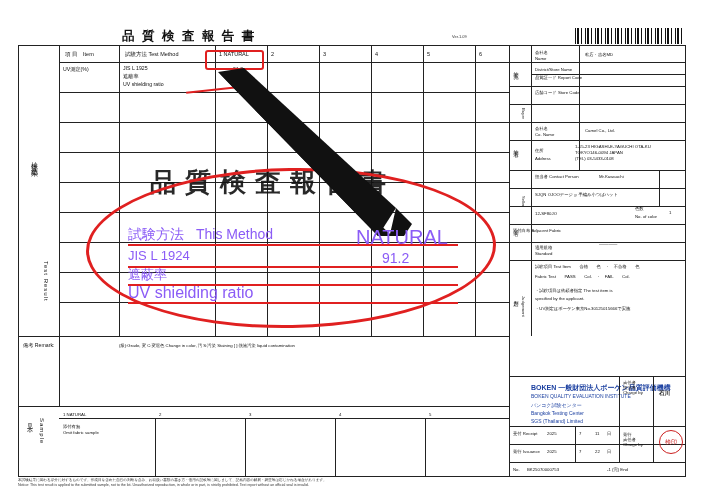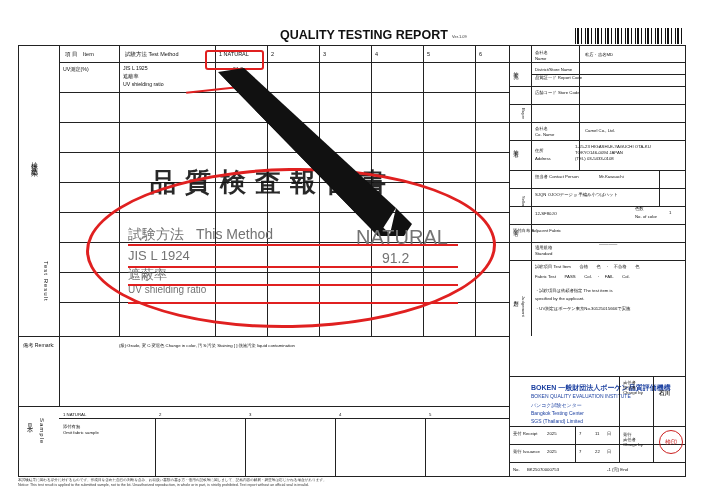--- a/index.html
+++ b/index.html
@@ -32,21 +32,21 @@
   
   .th{position:absolute;font-size:5.5px;}
 
   
   .rlabel{writing-mode:vertical-rl;text-orientation:upright;font-size:5px;letter-spacing:1px;}
   .rlabel-en{writing-mode:vertical-rl;font-size:4.2px;letter-spacing:0px;color:#222;}
 
   
   .ellipse{position:absolute;left:86px;top:168px;width:404px;height:154px;
     border:3px solid #e02020;border-radius:50%/50%;transform:rotate(-1deg);}
-  .ann{position:absolute;color:#737373;}
+  .ann{position:absolute;color:#8b5cf6;}
   .ann1{left:128px;top:226px;font-size:14px;}
   .annNat{left:356px;top:226px;font-size:20px;}
   .annVal{left:382px;top:250px;font-size:14px;}
   .ann-under{position:absolute;background:#e02020;height:2px;}
   .red-short{position:absolute;left:186px;top:88px;width:70px;height:2px;background:#e02020;transform:rotate(-6deg);}
 
   .red-sq{position:absolute;left:205px;top:50px;width:55px;height:16px;border:2px solid #e02020;border-radius:3px;}
 
   .arrow-svg{position:absolute;left:190px;top:58px;}
 
@@ -56,21 +56,21 @@
   .boken-sm{position:absolute;font-size:5px;color:#1a3fa0;}
   .seal-round{position:absolute;width:22px;height:22px;border:1.5px solid #cc2020;border-radius:50%;
         color:#cc2020;font-size:6px;display:flex;align-items:center;justify-content:center;}
   .disclaimer{position:absolute;left:18px;top:478px;width:670px;font-size:3.6px;line-height:1.45;color:#333;}
 </style>
 </head>
 <body>
 
 <div class="sheet">
 
-  <div class="hdr-title-en">QUALITY TESTING REPORT</div>
+  <div class="hdr-title">品 質 検 査 報 告 書</div>
   <div class="hdr-ver">Ver.1.09</div>
   <div class="barcode"></div>
 
   <div class="frame">
 
     <div class="v" style="left:40px;  top:0;   height:290px;"></div>
     <div class="v" style="left:40px;  top:290px;height:70px;"></div>
     <div class="v" style="left:100px; top:0;   height:290px;"></div>
     <div class="v" style="left:196px; top:0;   height:290px;"></div>
     <div class="v" style="left:248px; top:0;   height:290px;"></div>
@@ -238,21 +238,21 @@
     <polygon points="28,14 200,176 206,150 222,166 214,178 188,178" fill="#111"></polygon>
     <polygon points="28,14 54,10 206,150 188,178" fill="#111"></polygon>
   </svg>
 
   <div class="ann ann1">試験方法</div>
   <div class="ann" style="left:196px;top:226px;font-size:14px;">This Method</div>
   <div class="ann annNat">NATURAL</div>
 
   <div class="ann" style="left:128px;top:248px;font-size:13px;">JIS L 1924</div>
   <div class="ann" style="left:128px;top:266px;font-size:13px;">遮蔽率</div>
-  <div class="ann" style="left:128px;top:284px;font-size:10px;">UV shielding ratio</div>
+  <div class="ann" style="left:128px;top:284px;font-size:16px;">UV shielding ratio</div>
   <div class="ann annVal">91.2</div>
 
   <div class="ann-under" style="left:128px;top:244px;width:330px;"></div>
   <div class="ann-under" style="left:128px;top:266px;width:330px;"></div>
   <div class="ann-under" style="left:128px;top:284px;width:330px;"></div>
   <div class="ann-under" style="left:128px;top:302px;width:330px;"></div>
 
   <div class="disclaimer">
     <div>本試験結果に関わる部分に対するものです。作成日を含めた自己の判断を含み、お取扱い書類の書き方・信用の記載等に関しまして、記載内容の解釈・調査等は応じかねる場合があります。</div>
     <div>Notice: This test result is applied to the submitted sample, not to the lot. Unauthorized reproduction, in whole or in part, is strictly prohibited. Test report without an official seal is invalid.</div>

